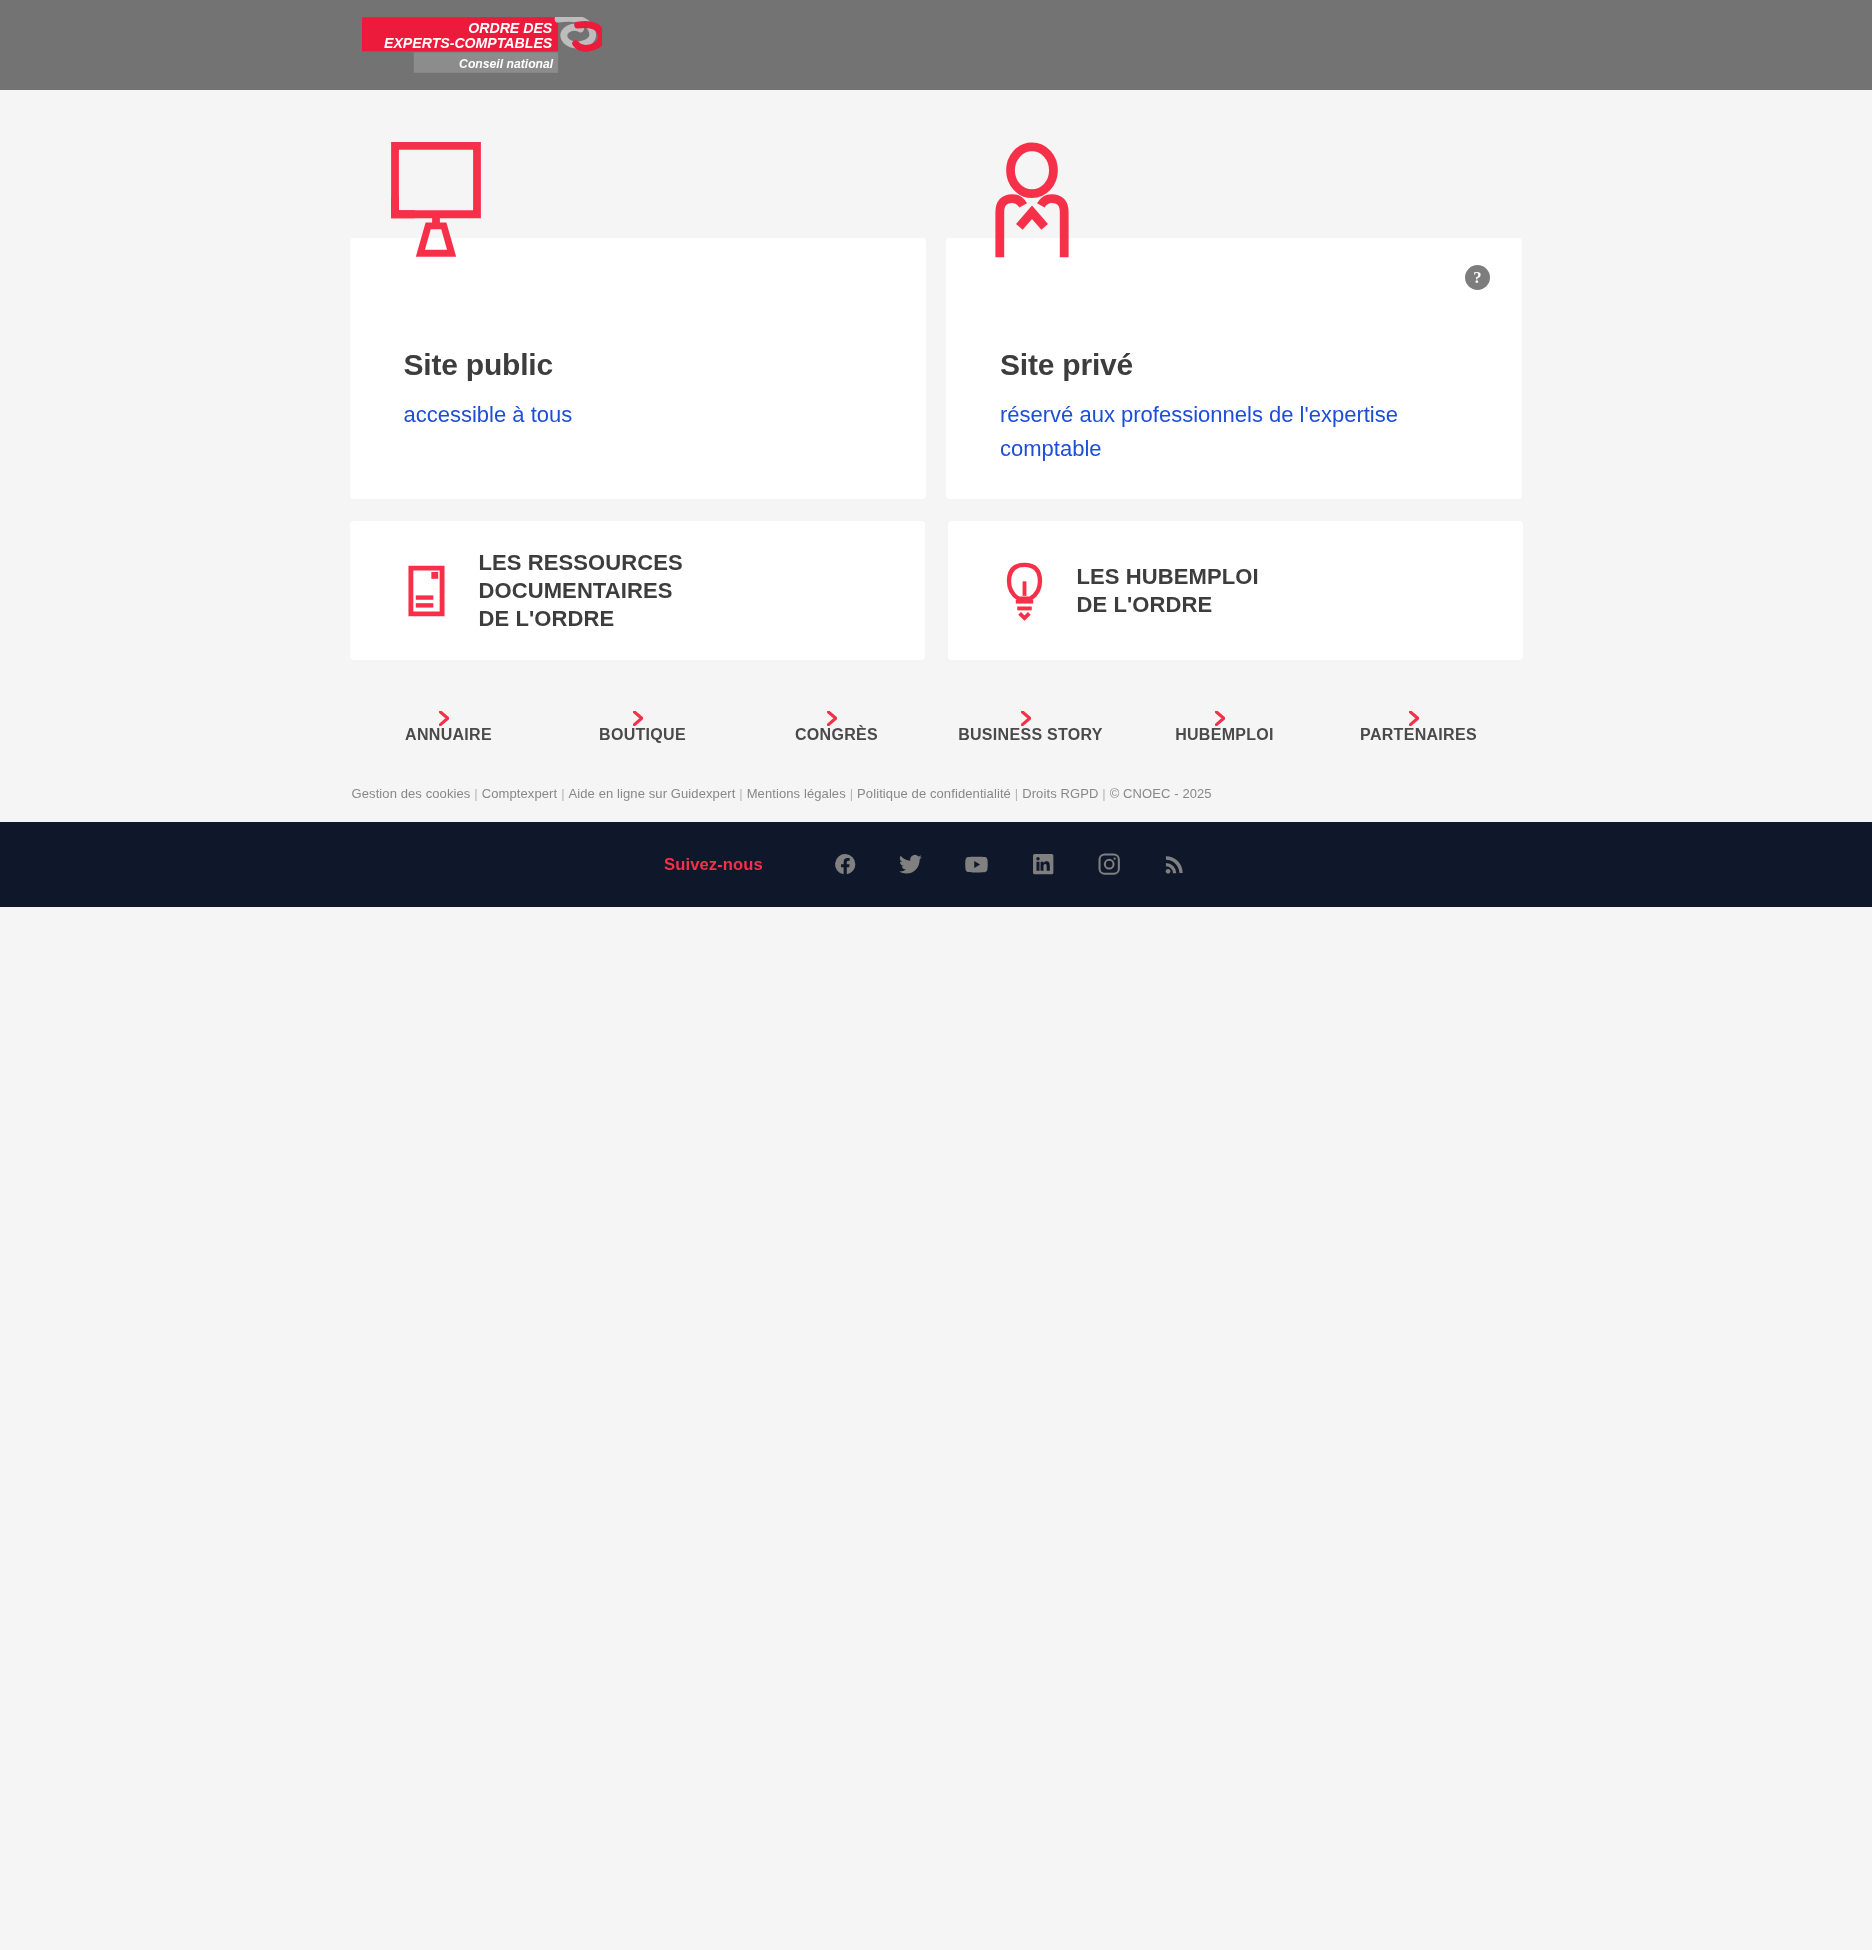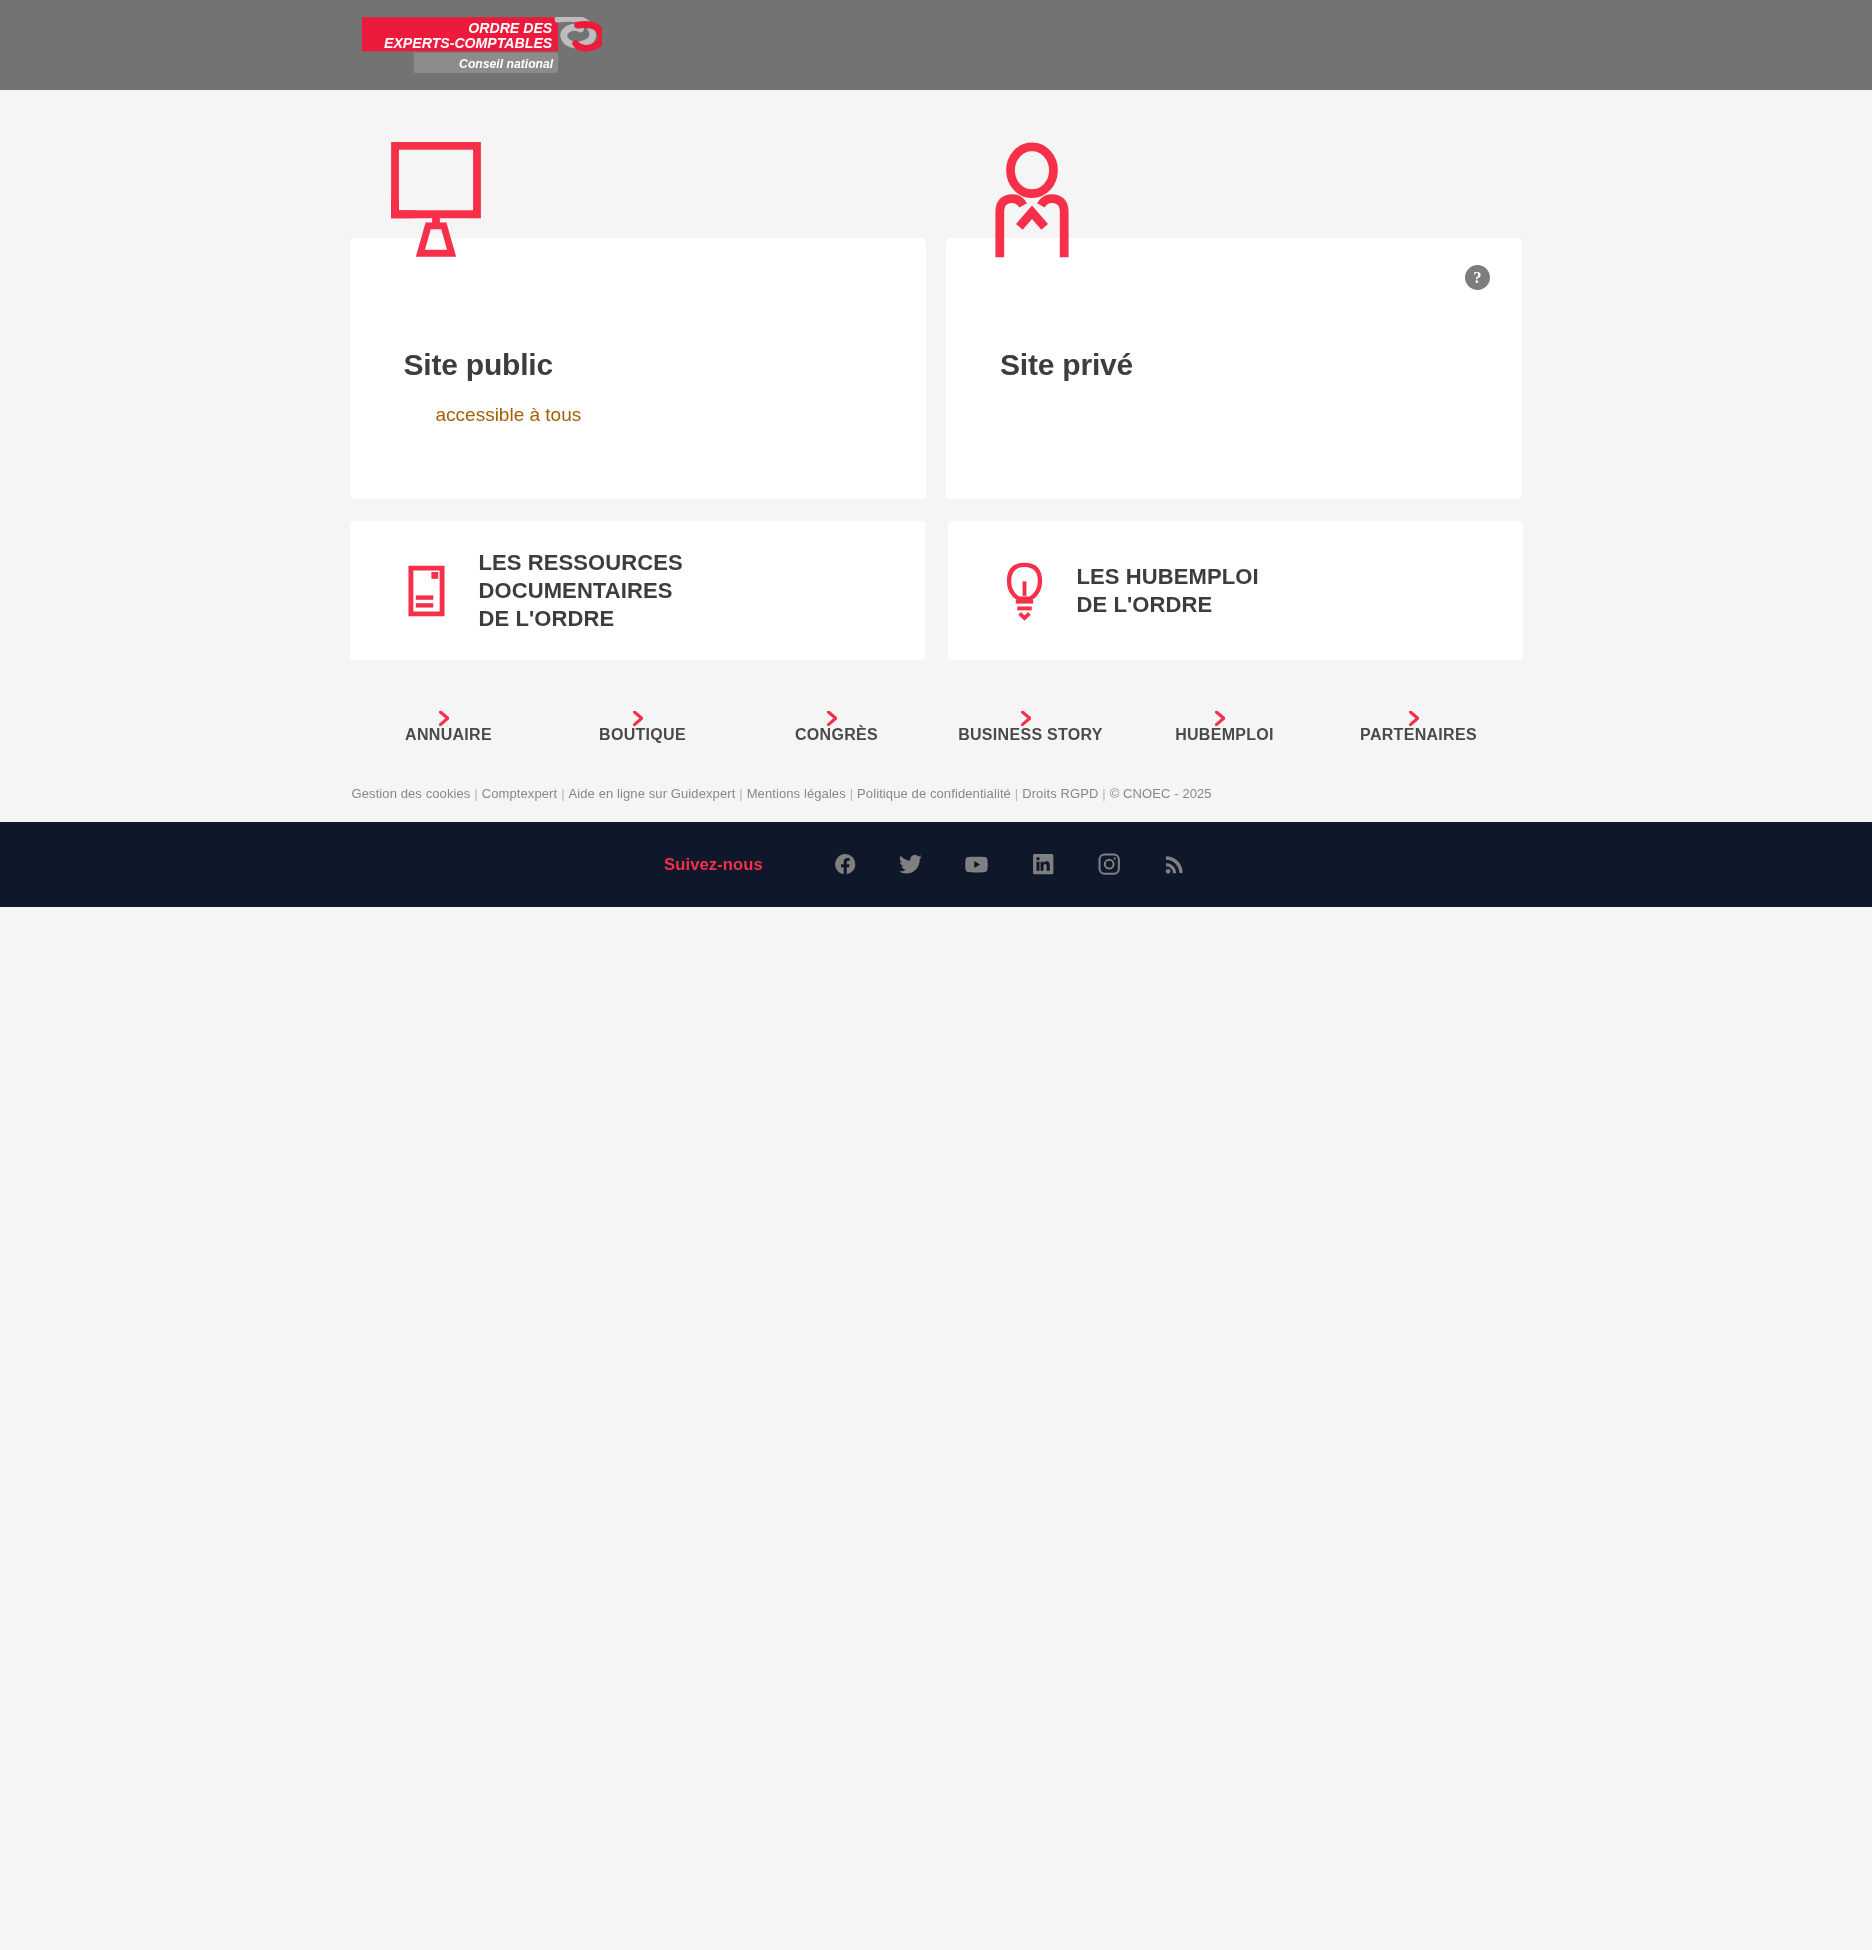--- a/index.html
+++ b/index.html
@@ -56,26 +56,25 @@
     left: 54px; top: 110px;
     font-size: 30px;
     font-weight: bold;
     color: #3d3d3d;
     letter-spacing: -0.2px;
     white-space: nowrap;
   }
   .primary-sub {
     position: absolute;
     left: 54px; top: 160px;
-    font-size: 19px;
+    font-size: 22px;
     font-weight: 400;
-    color: #a16207;
+    color: #1d4ed8;
     line-height: 34px;
     width: 419px;
-    margin-left: 32px;
   }
   .help-badge {
     position: absolute;
     right: 32px; top: 27px;
     width: 25px; height: 25px;
     border-radius: 50%;
     background: #7d7d7d;
     color: #ffffff;
     font-size: 16.6px;
     font-weight: bold;
@@ -224,20 +223,21 @@
 
         <div class="primary-card">
           <svg class="primary-icon" width="98" height="122" viewBox="0 0 100 125">
             <ellipse cx="50" cy="29" rx="22" ry="24" fill="none" stroke="#f7304a" stroke-width="9"></ellipse>
             <path d="M17 118 V72 q0 -14 13 -14 q7 0 11 7" fill="none" stroke="#f7304a" stroke-width="9" stroke-linecap="butt"></path>
             <path d="M83 118 V72 q0 -14 -13 -14 q-7 0 -11 7" fill="none" stroke="#f7304a" stroke-width="9" stroke-linecap="butt"></path>
             <path d="M37 87 L50 72 L63 87" fill="none" stroke="#f7304a" stroke-width="9" stroke-linejoin="miter"></path>
           </svg>
           <div class="help-badge">?</div>
           <div class="primary-title">Site privé</div>
+          <div class="primary-sub">réservé aux professionnels de l'expertise comptable</div>
         </div>
 
       </div>
 
       <div class="secondary-row">
 
         <div class="secondary-card">
           <span class="secondary-icon">
             <svg width="39" height="54" viewBox="0 0 40 55">
               <path d="M4 4 H36 V51 H4 Z" fill="none" stroke="#f7304a" stroke-width="5" stroke-linejoin="miter"></path>

